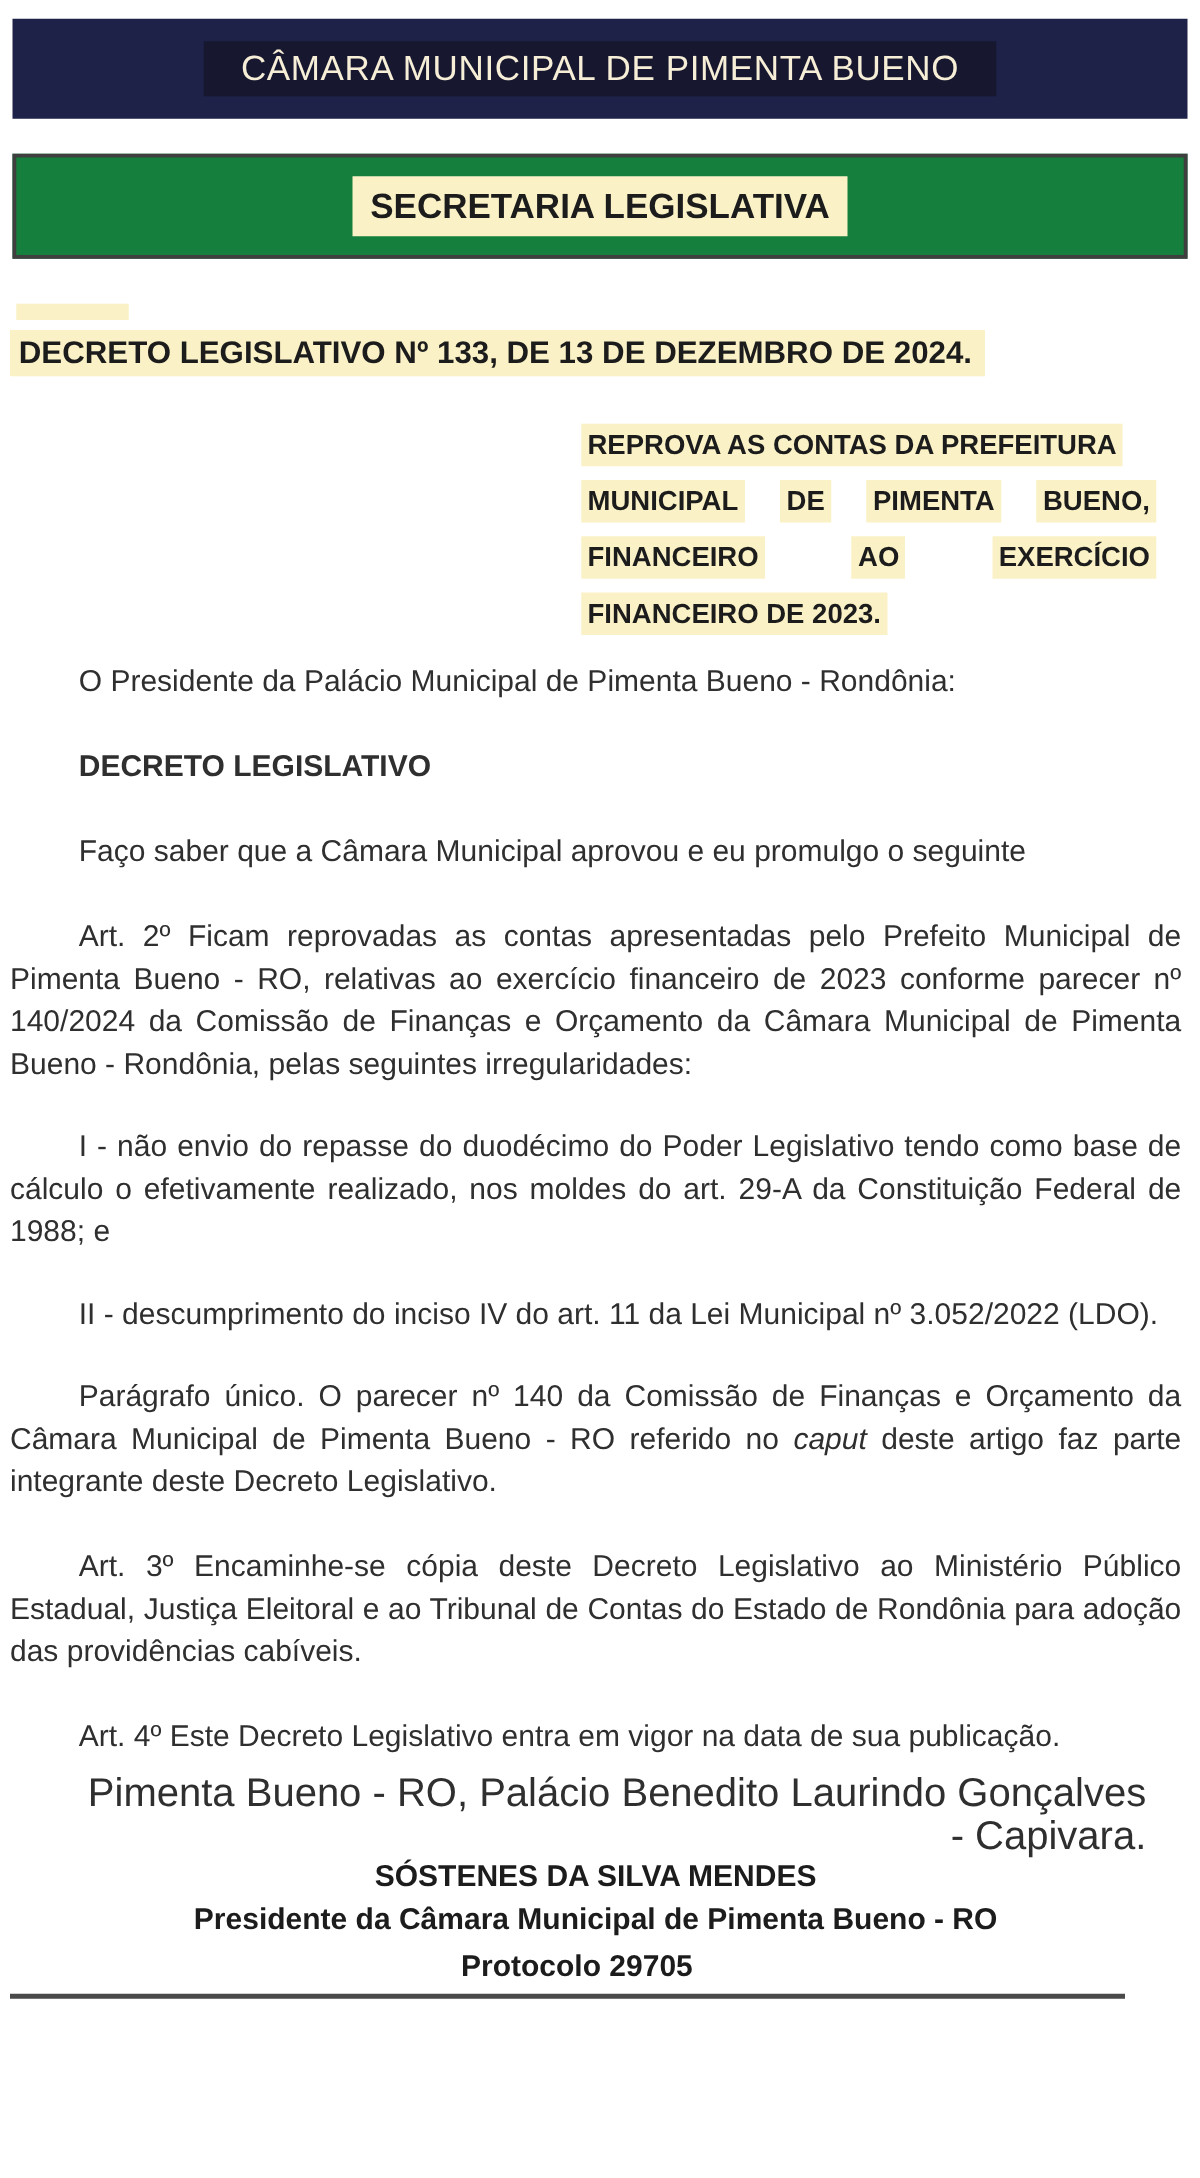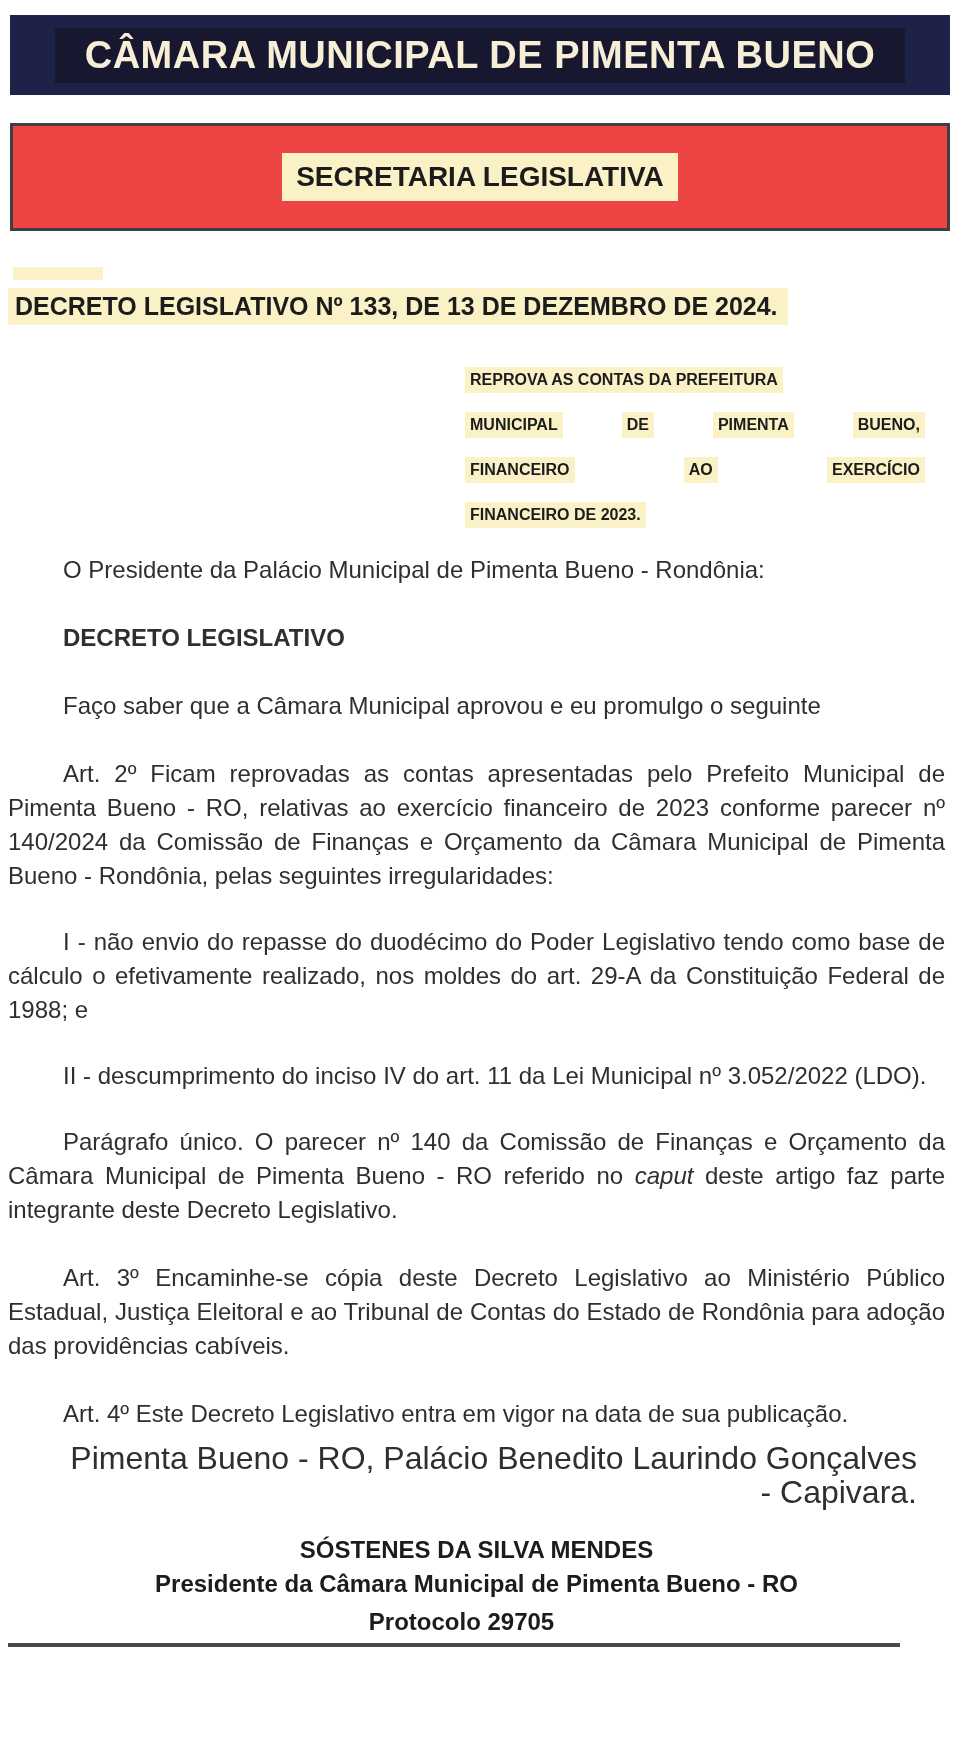--- a/index.html
+++ b/index.html
@@ -13,56 +13,56 @@
     font-family:"Liberation Sans","DejaVu Sans",sans-serif;color:var(--ink);
   }
   .banner{
     margin:15px 10px 0 10px;height:80px;background:var(--banner-bg);
     display:flex;align-items:center;justify-content:center;
   }
   .banner-inner{
     background:var(--banner-inner);padding:6px 30px;
   }
   .banner-title{
-    font-size:38px;font-weight:bold;color:var(--banner-text);letter-spacing:.5px;white-space:nowrap;
+    font-size:28px;font-weight:normal;color:var(--banner-text);letter-spacing:.5px;white-space:nowrap;
   }
   .secretaria-box{
-    margin:28px 10px 0 10px;height:108px;border:3px solid var(--box-border);
-    background:#ef4444;display:flex;align-items:center;justify-content:center;
+    margin:28px 10px 0 10px;height:84px;border:3px solid var(--box-border);
+    background:#15803d;display:flex;align-items:center;justify-content:center;
   }
   .hl{background:var(--hl);}
   .secretaria-label{
     font-size:28px;font-weight:bold;color:#1c1c1c;padding:8px 14px;white-space:nowrap;
   }
   .content{margin:0 15px 0 8px;}
   .mini-strip{margin:36px 0 0 5px;width:90px;height:13px;background:var(--hl);}
   .decree-title-row{margin-top:12px;}
   .decree-title{
     font-size:25px;font-weight:bold;color:#1c1c1c;padding:4px 10px 5px 7px;white-space:nowrap;
   }
   .epigraph{
     width:460px;margin:36px 20px 0 auto;
-    font-size:16px;font-weight:bold;color:#1c1c1c;
+    font-size:22px;font-weight:bold;color:#1c1c1c;
   }
   .ep-line{height:45px;display:flex;align-items:center;white-space:nowrap;}
   .ep-justify{justify-content:space-between;}
   .ep-line .hl{padding:4px 5px;}
   .para{
     font-size:24px;line-height:34px;text-align:justify;text-indent:55px;color:var(--ink);margin-top:32px;
   }
   .gap{margin-top:34px;}
   .gap-sm{margin-top:16px;}
   .bold{font-weight:bold;}
   .place{
     margin-top:10px;font-size:32px;line-height:34px;text-align:right;padding-right:28px;
   }
   .center-bold{
     margin-top:0;font-size:24px;line-height:34px;text-align:center;font-weight:bold;color:#1c1c1c;
   }
-  .name-block{margin-top:24px;}
+  .name-block{}
   .protocol{
     margin-top:4px;font-size:24px;line-height:34px;text-align:center;font-weight:bold;
     color:#1c1c1c;padding-right:30px;
   }
   .footer-rule{height:4px;background:var(--rule);margin:4px 45px 0 0;}
 </style>
 </head>
 <body>
 
 <div class="page">

